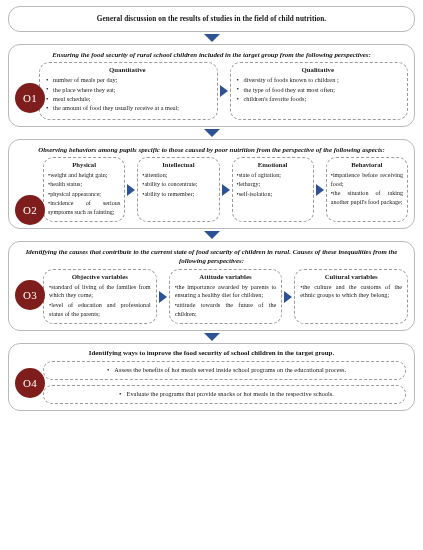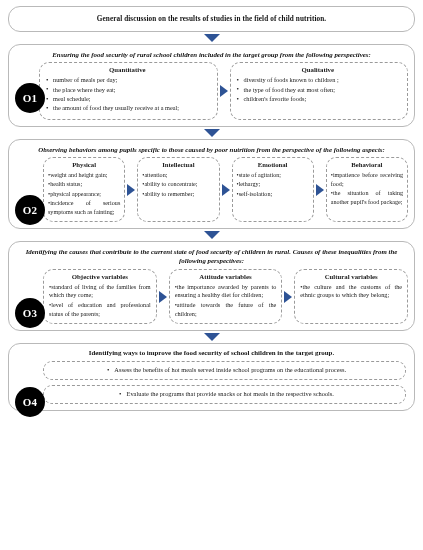--- a/index.html
+++ b/index.html
@@ -76,27 +76,27 @@
     border-bottom: 6px solid transparent;
     border-left: 8px solid #2e5395;
   }
 
   
   .badge {
     position: absolute;
     width: 30px;
     height: 30px;
     border-radius: 50%;
-    background: #000000;
+    background: #7f1d1d;
     color: #ffffff;
     display: flex;
     align-items: center;
     justify-content: center;
     font-size: 11px;
-    font-weight: bold;
+    font-weight: normal;
     letter-spacing: .3px;
     left: 6px;
     z-index: 4;
   }
 
   
   .sec-head {
     font-style: italic;
     font-weight: bold;
     font-size: 6.9px;
@@ -294,21 +294,21 @@
         </ul>
       </div>
     </div>
   </div>
 
   <div class="arrow-down">
     <i></i>
   </div>
 
   <div class="panel o3">
-    <div class="badge" style="top:56px;">O3</div>
+    <div class="badge" style="top:38px;">O3</div>
     <div class="sec-head">Identifying the causes that contribute to the current state of food security of children in rural. Causes of these inequalities from the following perspectives:</div>
     <div class="cards">
       <div class="card bul-inline">
         <h4>Objective variables</h4>
         <ul>
           <li>standard of living of the families from which they come;</li>
           <li>level of education and professional status of the parents;</li>
         </ul>
       </div>
       <div class="arrow-right">
@@ -331,21 +331,21 @@
         </ul>
       </div>
     </div>
   </div>
 
   <div class="arrow-down">
     <i></i>
   </div>
 
   <div class="panel o4">
-    <div class="badge" style="top:43px;">O4</div>
+    <div class="badge" style="top:24px;">O4</div>
     <div class="sec-head">Identifying ways to improve the food security of school children in the target group.</div>
     <div class="rows">
       <div class="row">
         <p>Assess the benefits of hot meals served inside school programs on the educational process.</p>
       </div>
       <div class="row">
         <p>Evaluate the programs that provide snacks or hot meals in the respective schools.</p>
       </div>
     </div>
   </div>

